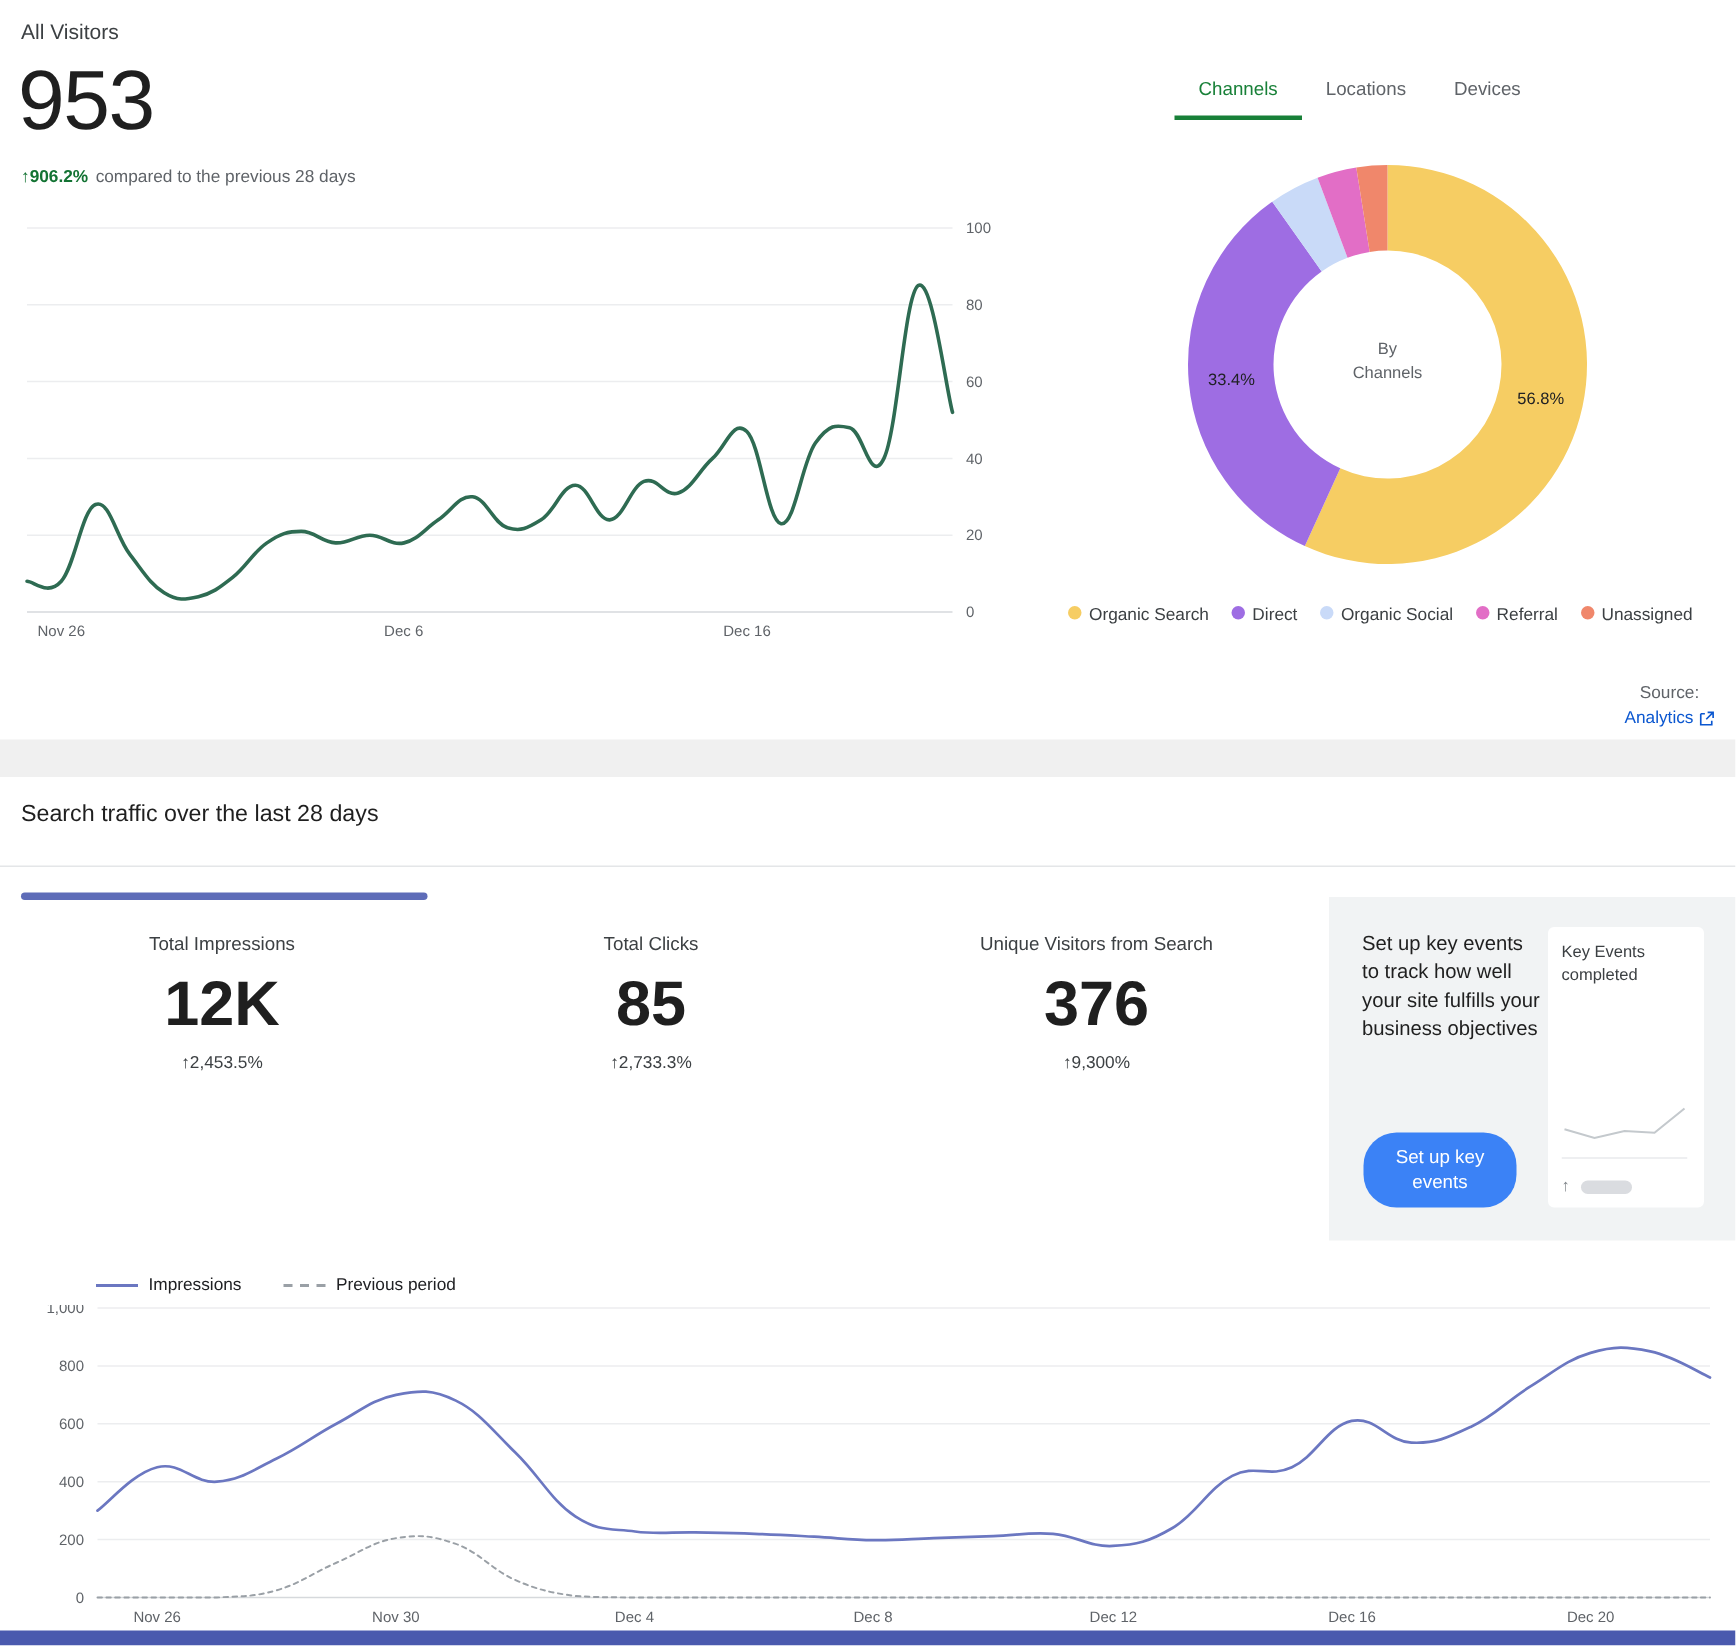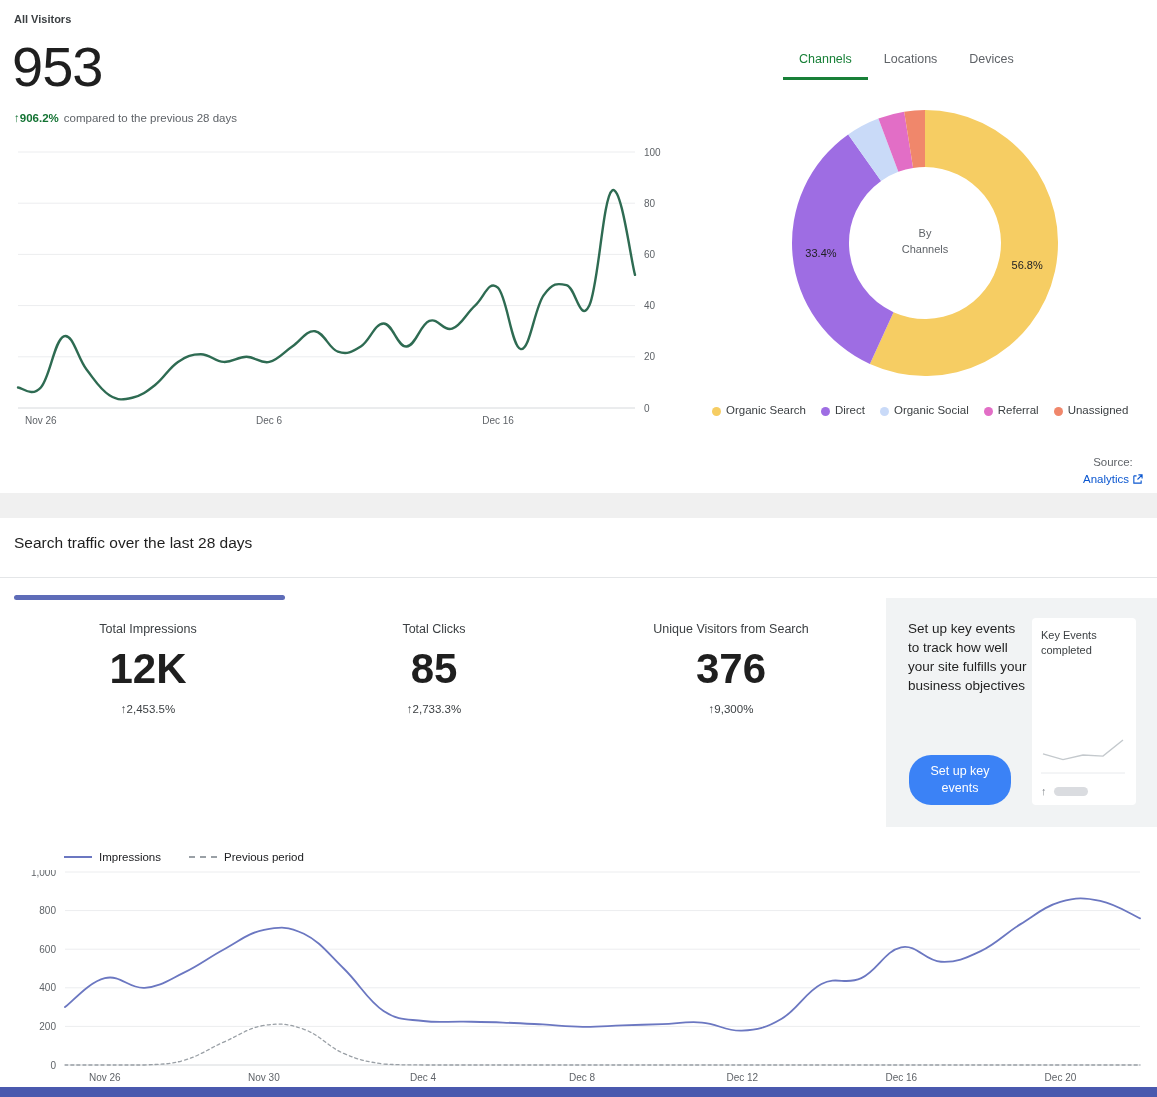--- a/index.html
+++ b/index.html
@@ -2,39 +2,39 @@
 <html><head>
 <meta charset="utf-8">
 <style>
   * { box-sizing: border-box; margin: 0; padding: 0; }
   body { margin: 0; background: #ffffff; }
   .page { position: relative; width: 1157px; height: 1097px; background: #fff;
           font-family: "Liberation Sans", sans-serif; overflow: hidden; color: #202124; }
   .abs { position: absolute; }
 
   
-  .visitors-title { left: 14px; top: 13px; font-size: 11px; font-weight: 700; color: #3c4043; }
+  .visitors-title { left: 14px; top: 13px; font-size: 14px; font-weight: 400; color: #3c4043; }
   .visitors-value { left: 12px; top: 34px; font-size: 56px; font-weight: 500; color: #1f1f1f; letter-spacing: -1px; }
   .visitors-delta-row { left: 14px; top: 112px; font-size: 11.5px; color: #5f6368; }
   .visitors-delta-row .green { color: #137333; font-weight: 700; margin-right: 5px; }
 
   svg text.tick { font-size: 10px; fill: #5f6368; font-family: "Liberation Sans", sans-serif; }
   svg text.donut-label { font-size: 11px; fill: #202124; font-family: "Liberation Sans", sans-serif; }
 
   
   .tabs { left: 783px; top: 44px; display: flex; }
   .tab { padding: 8px 16px 11px; font-size: 12.5px; color: #5f6368; cursor: pointer;
          border-bottom: 3px solid transparent; }
   .tab.active { color: #188038; font-weight: 500; border-bottom-color: #188038; }
   .donut-wrap { left: 790px; top: 108px; width: 270px; height: 270px; }
   .donut-center { left: 898px; top: 226px; width: 54px; text-align: center; font-size: 11px;
                   color: #5f6368; line-height: 1.45; }
   .donut-legend { left: 712px; top: 404px; display: flex; gap: 15px; align-items: center;
                   font-size: 11.5px; color: #3c4043; white-space: nowrap; }
-  .litem { display: flex; align-items: flex-end; gap: 5px; }
+  .litem { display: flex; align-items: flex-start; gap: 5px; }
   .dot { width: 9px; height: 9px; border-radius: 50%; display: inline-block; }
   .source { right: 14px; top: 456px; font-size: 11.5px; color: #5f6368; display: flex;
             gap: 5px; align-items: center; flex-direction: column; }
   .source a { color: #0b57d0; text-decoration: none; display: flex; align-items: center; gap: 3px; cursor: pointer; }
 
   .gray-gap { left: 0; top: 493px; width: 1157px; height: 25px; background: #f0f0f0; }
 
   
   .search-title { left: 14px; top: 534px; font-size: 15.5px; font-weight: 500; color: #1f1f1f; }
   .section-divider { left: 0; top: 577px; width: 1157px; height: 1px; background: #e4e6e8; }

